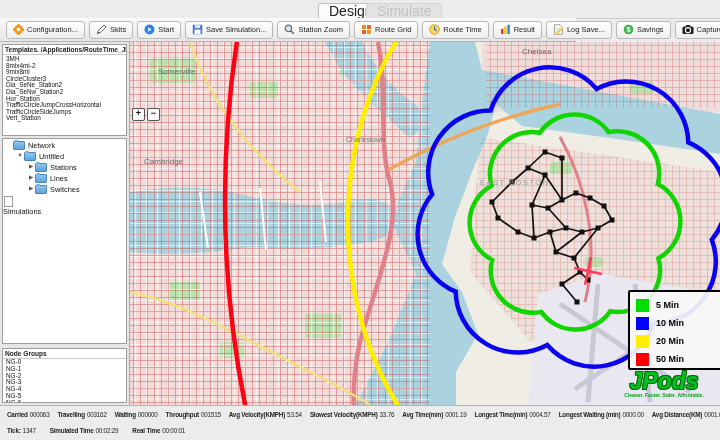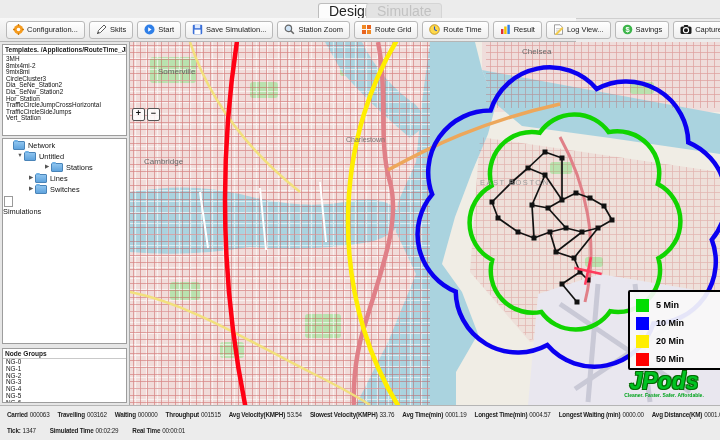--- a/index.html
+++ b/index.html
@@ -149,21 +149,21 @@
         <span>Result</span>
       </div>
       <div class="tbtn">
         <span>
           <svg width="11" height="11">
             <path d="M1.5 0.8h5.5l2.5 2.5v7H1.5z" fill="#fff" stroke="#888" stroke-width="0.8"></path>
             <path d="M3 4.5h5M3 6.2h5M3 7.9h3.5" stroke="#bbb" stroke-width="0.7"></path>
             <path d="M2 10l7-7 1.4 1.4-7 7z" fill="#f5c93a" opacity="0.9"></path>
           </svg>
         </span>
-        <span>Log View...</span>
+        <span>Log Save...</span>
       </div>
       <div class="tbtn">
         <span>
           <svg width="11" height="11">
             <circle cx="5.5" cy="5.5" r="4.8" fill="#3db54a"></circle>
             <text x="5.5" y="8.2" font-size="7.5" font-weight="bold" fill="#fff" text-anchor="middle" font-family="Liberation Sans,sans-serif">$</text>
           </svg>
         </span>
         <span>Savings</span>
       </div>
@@ -200,21 +200,21 @@
           <div class="tree-row" style="padding-left: 2px;">
             <span class="tw"></span>
             <span class="folder"></span>
             <span>Network</span>
           </div>
           <div class="tree-row" style="padding-left: 13px;">
             <span class="tw">▼</span>
             <span class="folder"></span>
             <span>Untitled</span>
           </div>
-          <div class="tree-row" style="padding-left: 24px; margin-left: 16px;">
+          <div class="tree-row" style="padding-left: 24px;">
             <span class="tw">▶</span>
             <span class="folder"></span>
             <span>Stations</span>
           </div>
           <div class="tree-row" style="padding-left: 24px;">
             <span class="tw">▶</span>
             <span class="folder"></span>
             <span>Lines</span>
           </div>
           <div class="tree-row" style="padding-left: 24px;">

